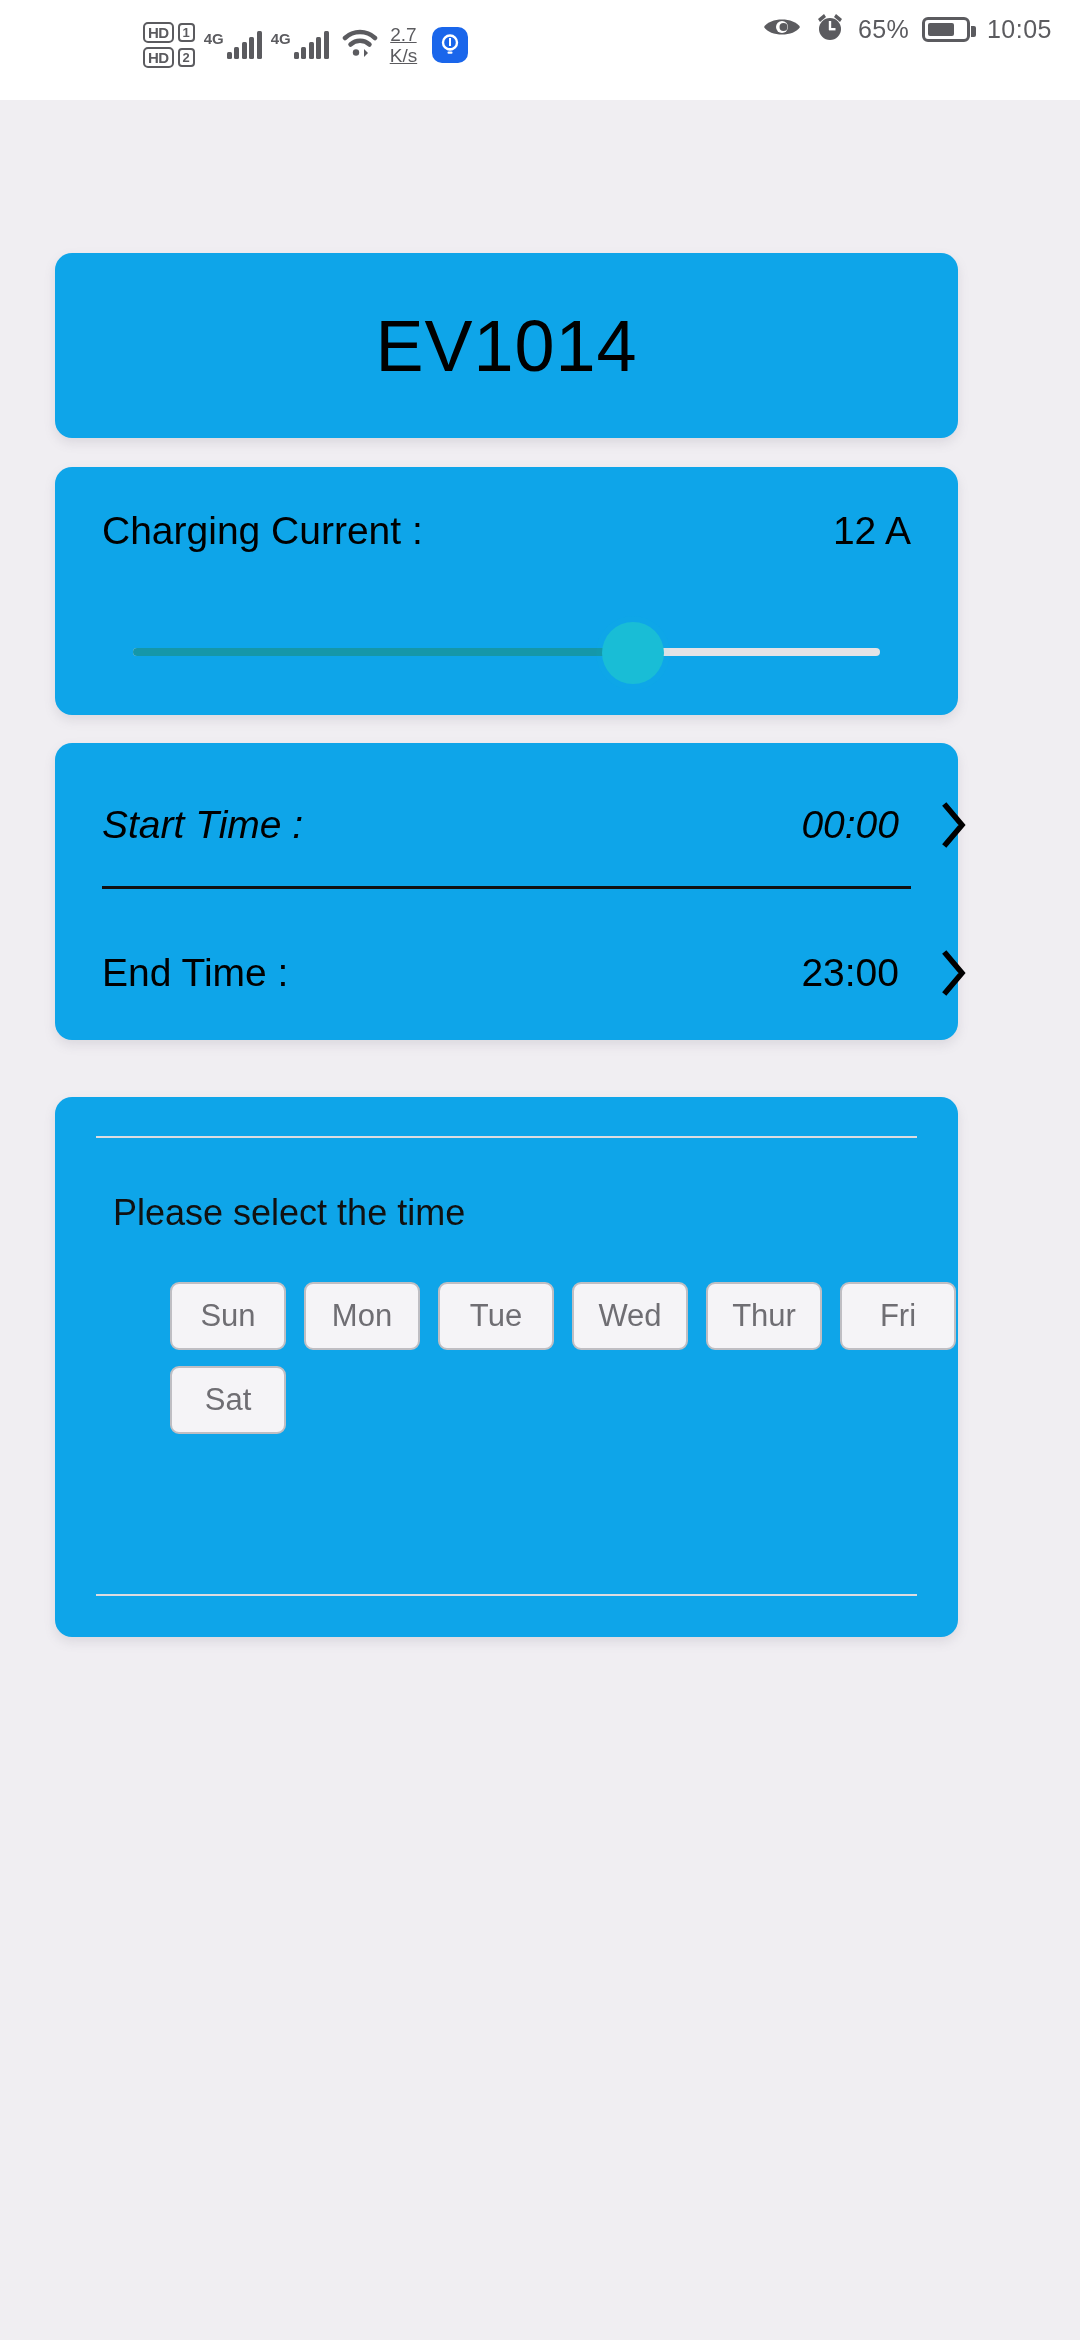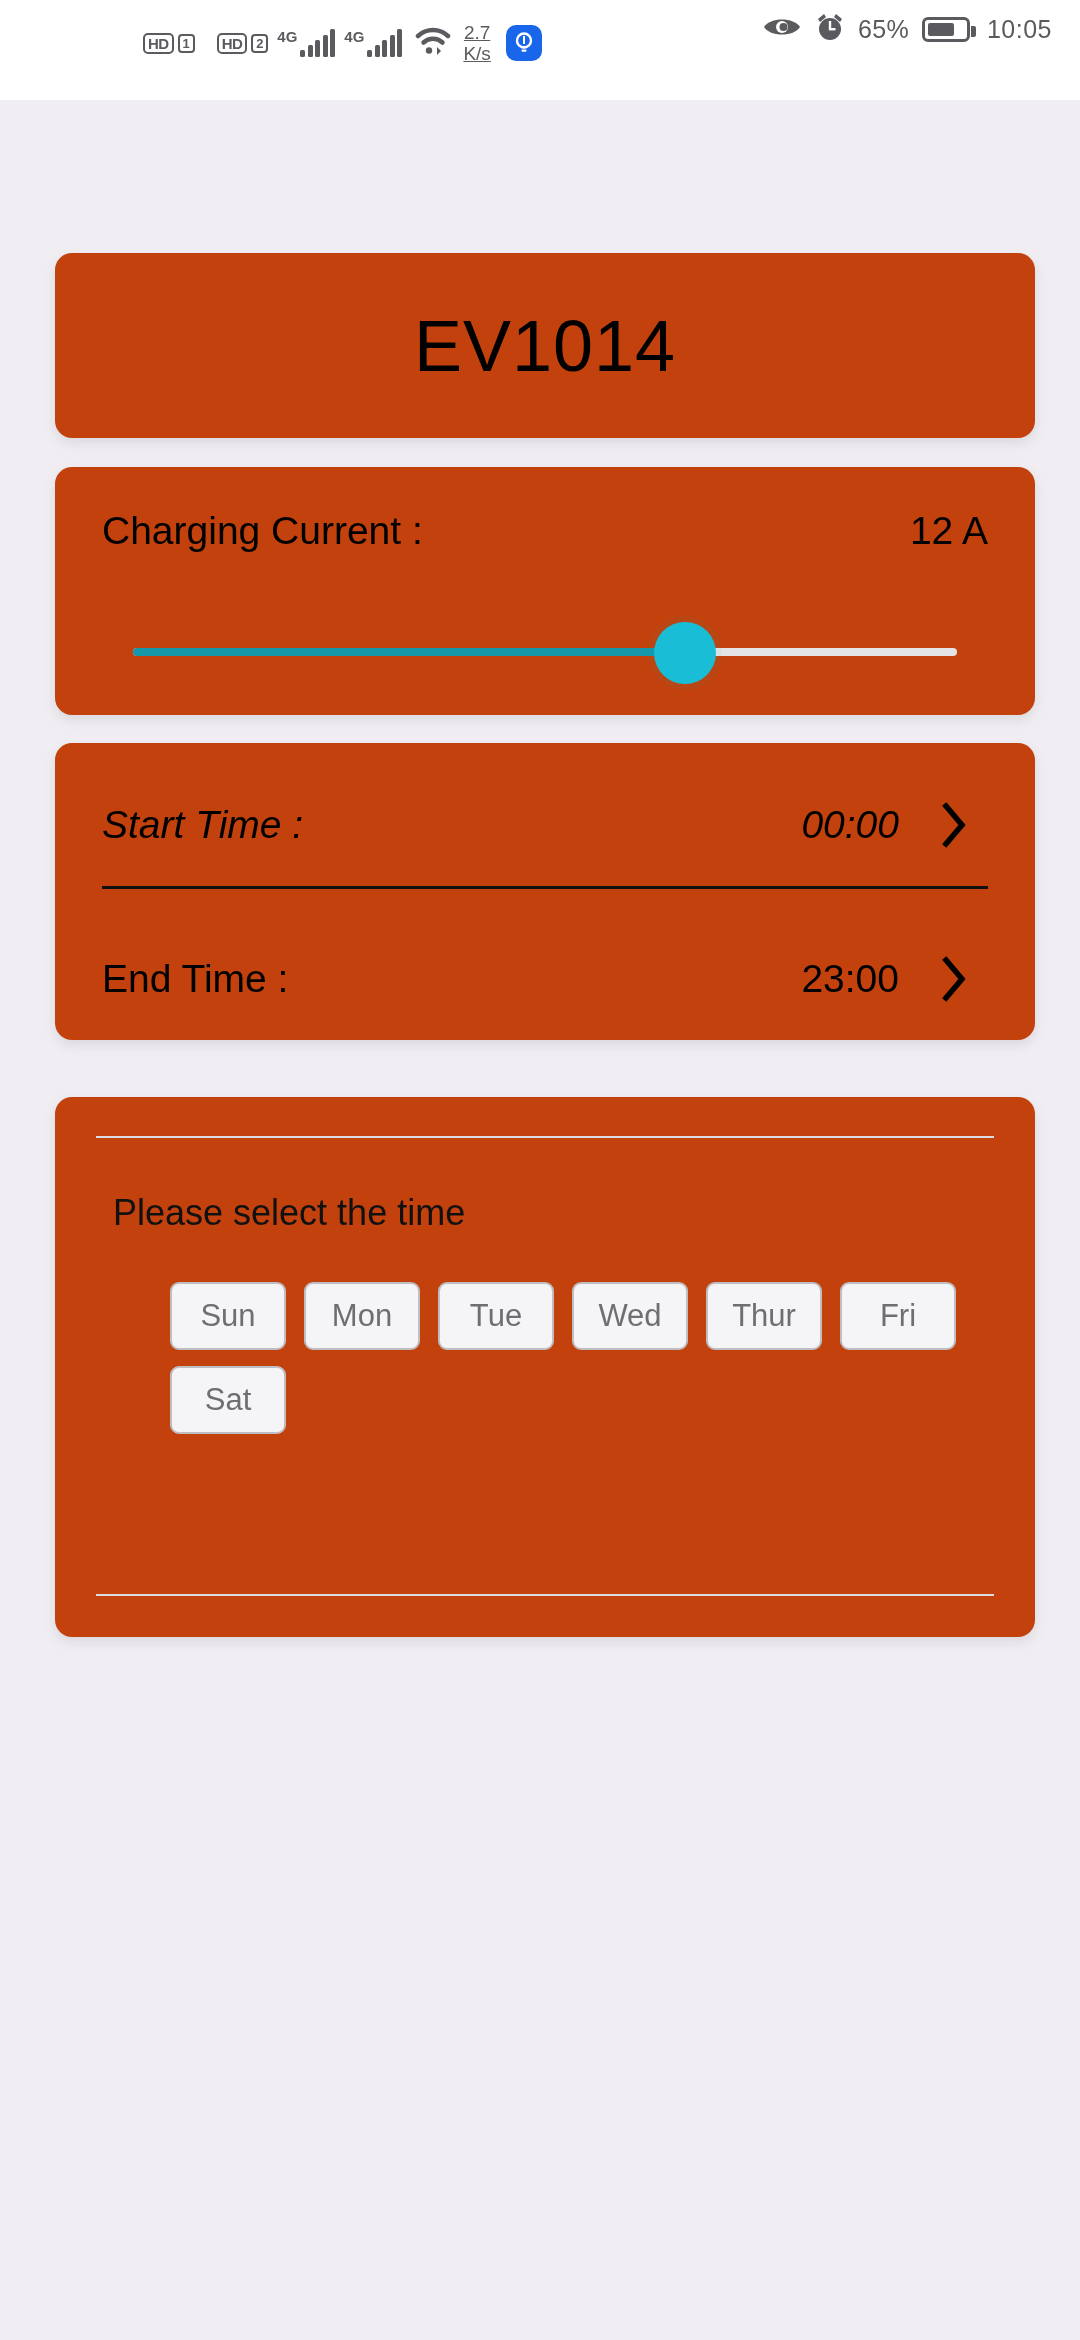--- a/index.html
+++ b/index.html
@@ -15,21 +15,21 @@
   
   .statusbar{
     position:absolute; top:0; left:0; width:1080px; height:100px;
     background:#FFFFFF;
     display:flex; align-items:center;
   }
   .sb-left{
     position:absolute; left:143px; top:22px;
     display:flex; align-items:center; gap:7px;
   }
-  .hd-stack{ display:flex; flex-direction:row; gap:22px; }
+  .hd-stack{ display:flex; flex-direction:column; gap:4px; }
   .hd-row{ display:flex; align-items:center; gap:4px; }
   .hd-badge{
     font-size:15px; font-weight:bold; color:#5B5B5F;
     border:2.5px solid #5B5B5F; border-radius:5px;
     padding:0px 3px; line-height:17px; letter-spacing:-0.5px;
   }
   .sim-badge{
     font-size:13px; font-weight:bold; color:#5B5B5F;
     border:2.5px solid #5B5B5F; border-radius:4px;
     width:17px; height:19px; line-height:15px; text-align:center;
@@ -73,22 +73,22 @@
     display:flex; align-items:center; justify-content:center; cursor:pointer;
   }
   .page-title{
     position:absolute; left:0; top:0; width:1080px; height:135px;
     display:flex; align-items:center; justify-content:center;
     font-size:45px; color:#000000; letter-spacing:0.2px;
   }
 
   
   .card{
-    position:absolute; left:55px; width:980px;
-    background:#c2410c; border-radius:17px;
+    position:absolute; left:55px; width:903px;
+    background:#0ea5e9; border-radius:17px;
     box-shadow:0 5px 11px rgba(120,115,130,0.17);
   }
   .card-device{ top:253px; height:185px; display:flex; align-items:center; justify-content:center;}
   .device-name{ font-size:72px; color:#000000; letter-spacing:1px; }
 
   .card-current{ top:467px; height:248px; }
   .cur-head{
     position:absolute; left:47px; right:47px; top:42px;
     display:flex; align-items:baseline; justify-content:space-between;
   }
@@ -110,21 +110,21 @@
     background:#19BDD6; transform:translateX(-31px); cursor:pointer;
     box-shadow:0 0 0 6px rgba(25,189,214,0.05);
   }
 
   .card-time{ top:743px; height:297px; }
   .time-row{
     position:absolute; left:0; width:970px; height:110px;
     display:flex; align-items:center; cursor:pointer;
   }
   .time-row.start{ top:27px;font-style:italic; }
-  .time-row.end{ top:181px; }
+  .time-row.end{ top:175px; }
   .time-label{ position:absolute; left:47px; font-size:39px; color:#000000; }
   .time-value{ position:absolute; right:126px; font-size:39px; color:#000000; }
   .chev-right{ position:absolute; right:58px; display:flex; align-items:center; }
   .time-divider{
     position:absolute; left:47px; right:47px; top:143px;
     height:3px; background:#111111;
   }
 
   .card-days{ top:1097px; height:540px; }
   .days-divider{

